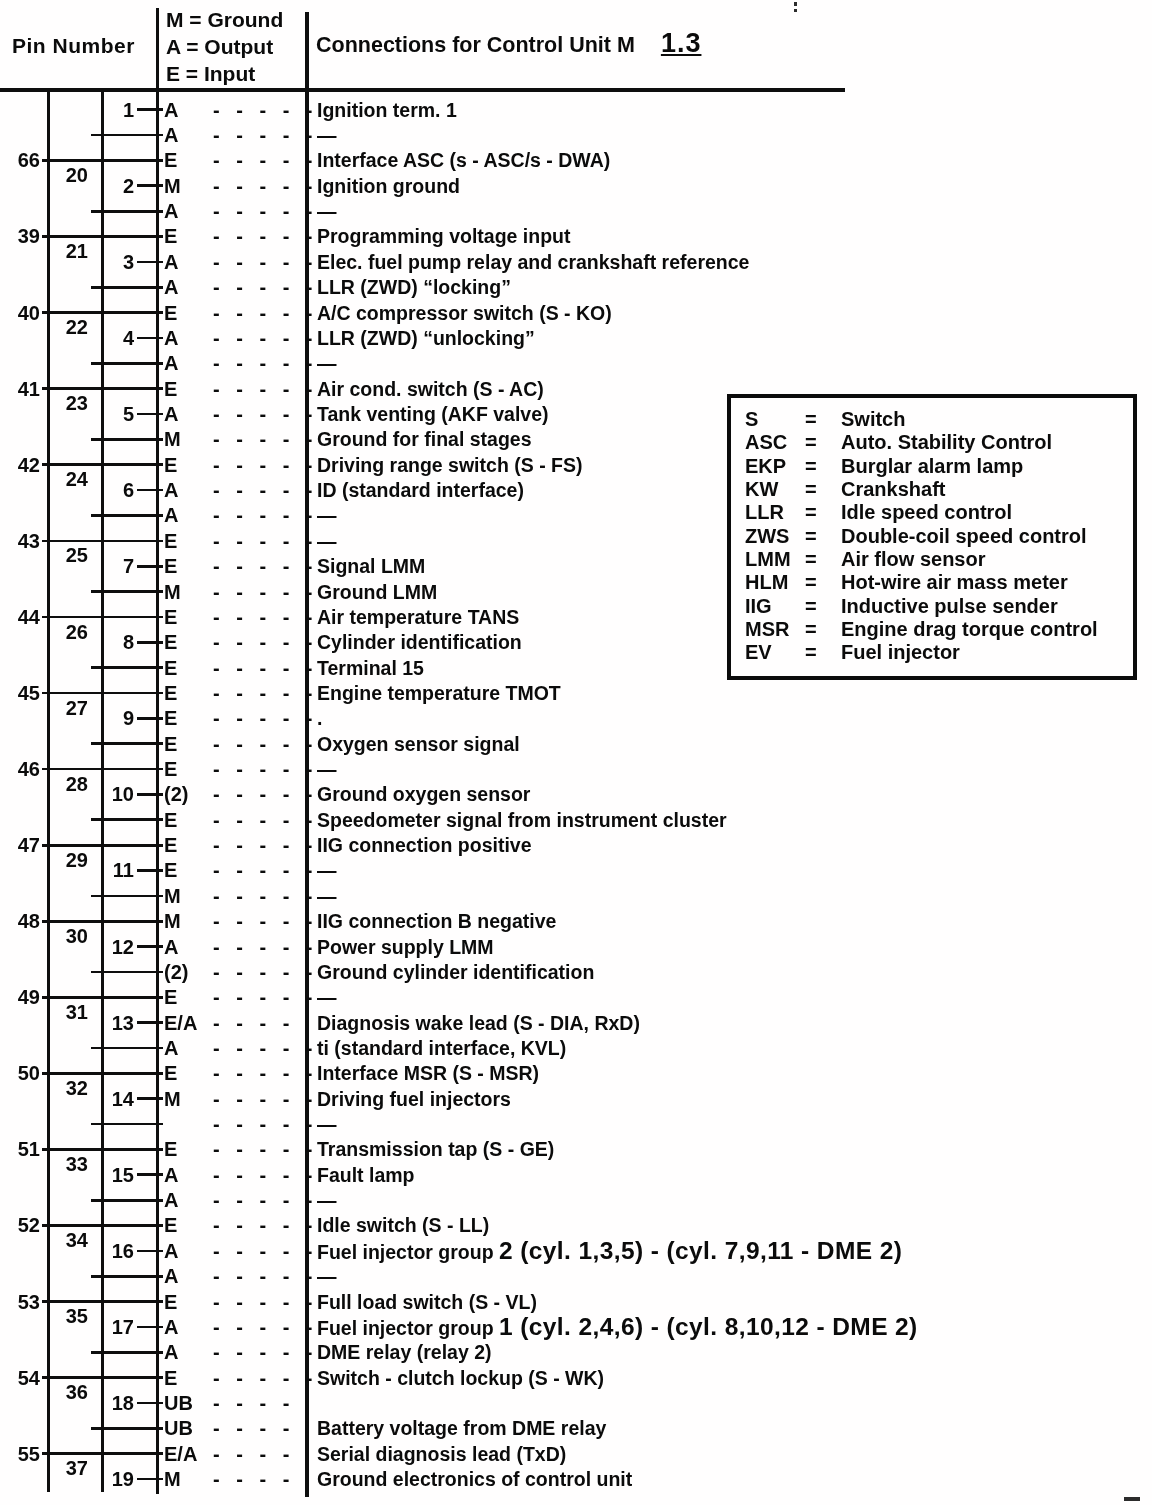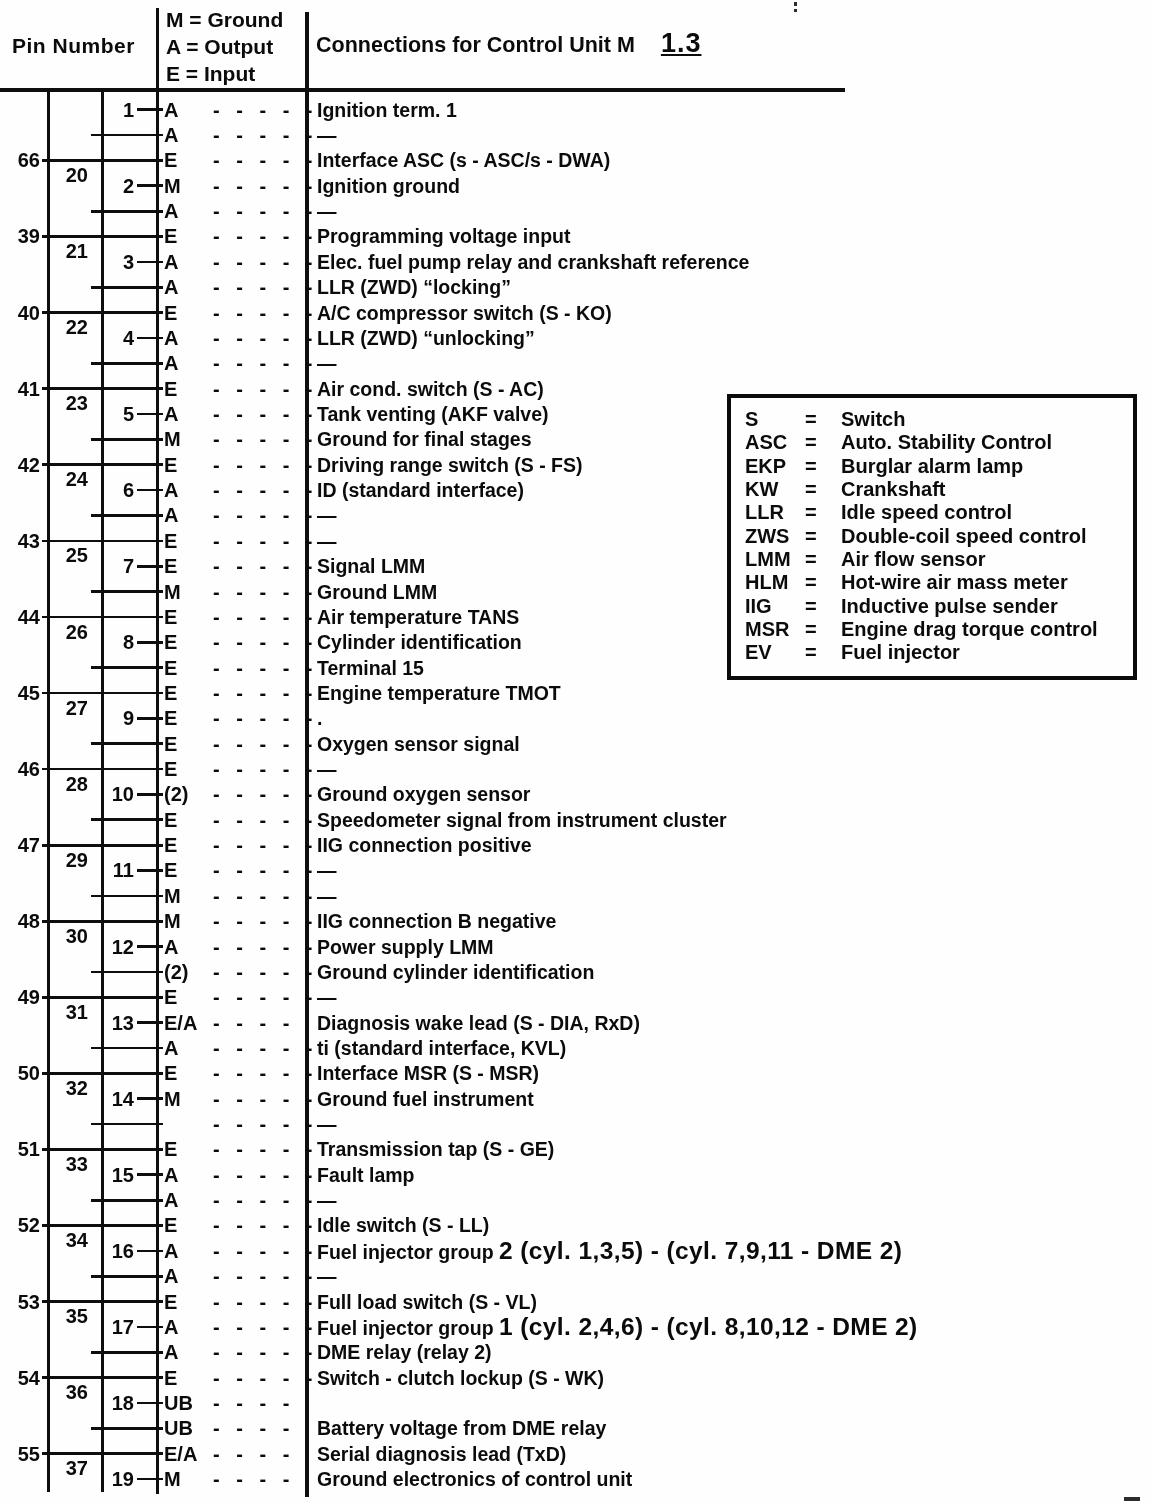--- a/index.html
+++ b/index.html
@@ -336,21 +336,21 @@
         <div class="tick"></div>
         <span class="type">E</span>
         <span class="dashes">- - - - -</span>
         <span class="desc">Interface MSR (S - MSR)</span>
       </div>
       <div class="pin-row col-right">
         <span class="pin-num">14</span>
         <div class="tick"></div>
         <span class="type">M</span>
         <span class="dashes">- - - - -</span>
-        <span class="desc">Ground fuel instrument</span>
+        <span class="desc">Driving fuel injectors</span>
       </div>
       <div class="pin-row col-middle">
         <span class="pin-num">33</span>
         <div class="tick"></div>
         <span class="dashes">- - - - -</span>
         <span class="desc">—</span>
       </div>
       <div class="pin-row col-left">
         <span class="pin-num">51</span>
         <div class="tick"></div>

